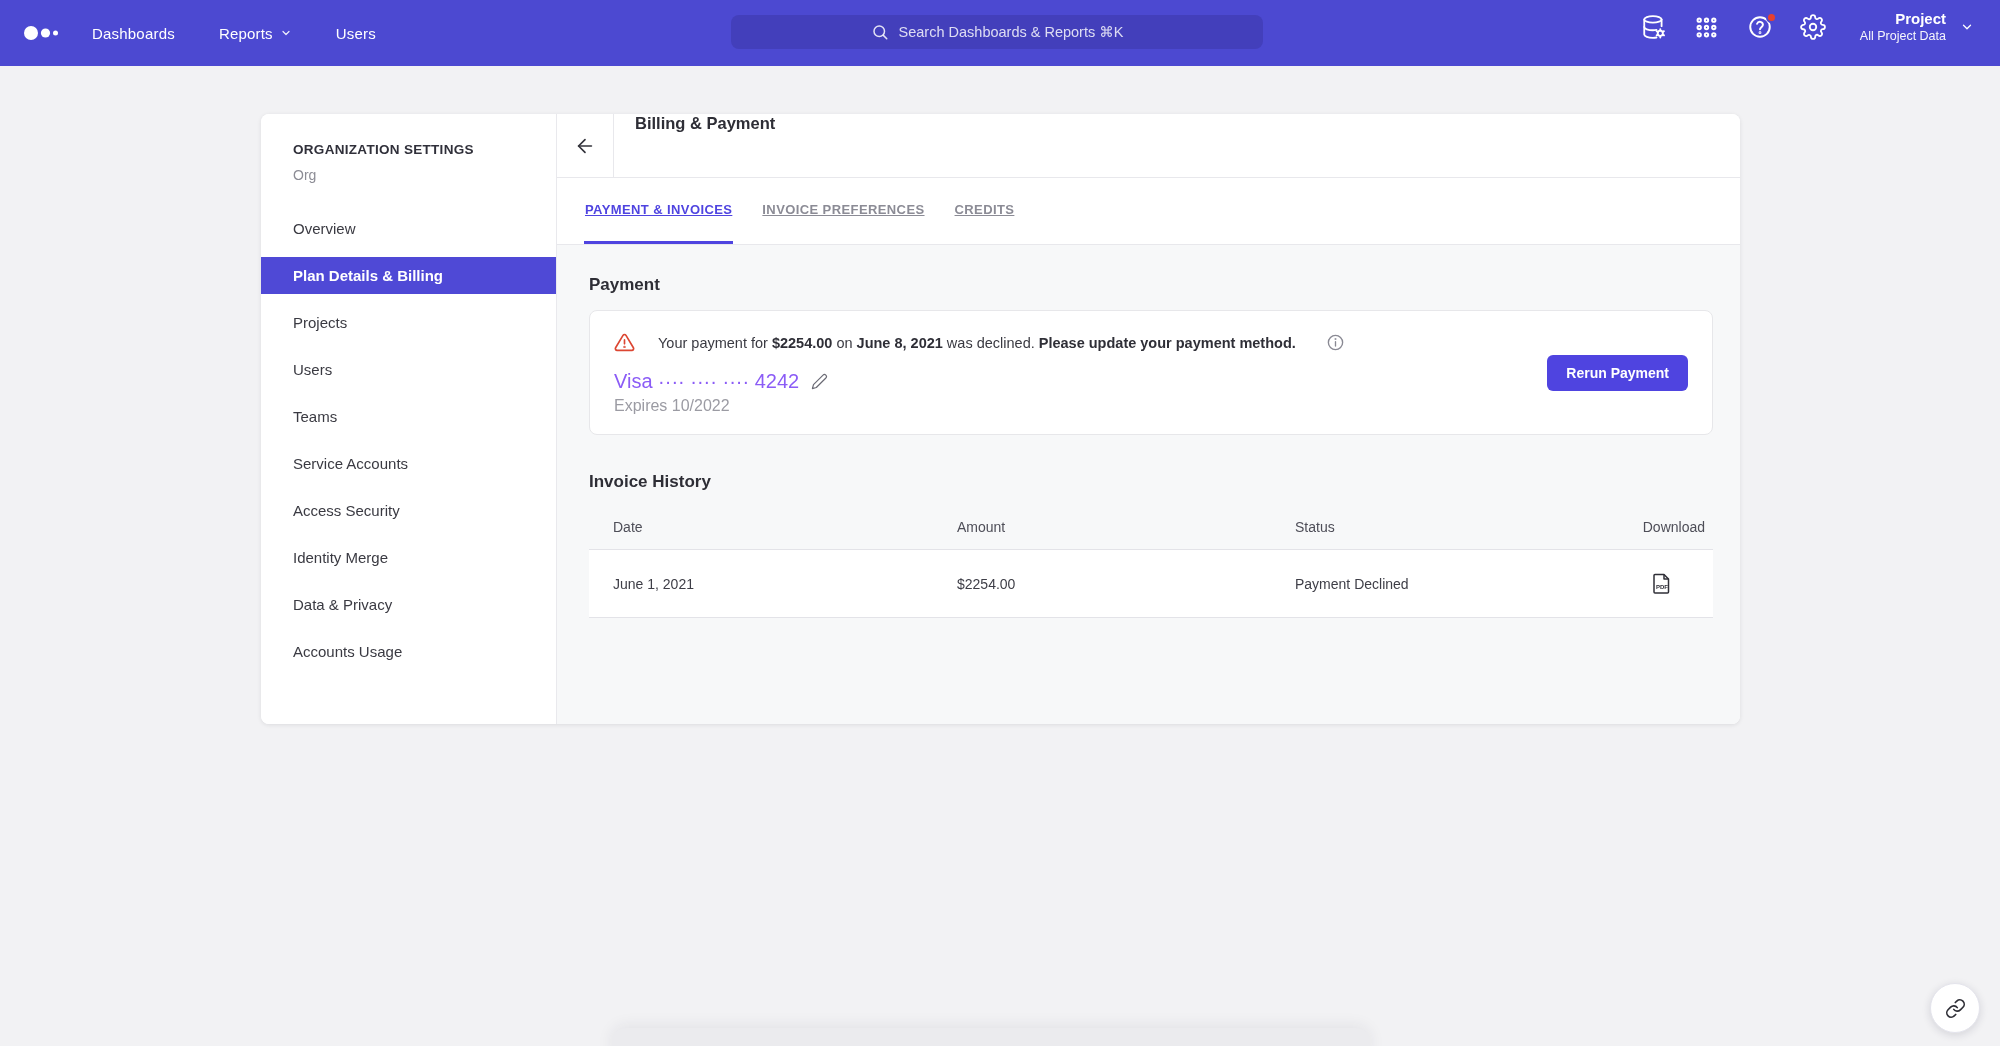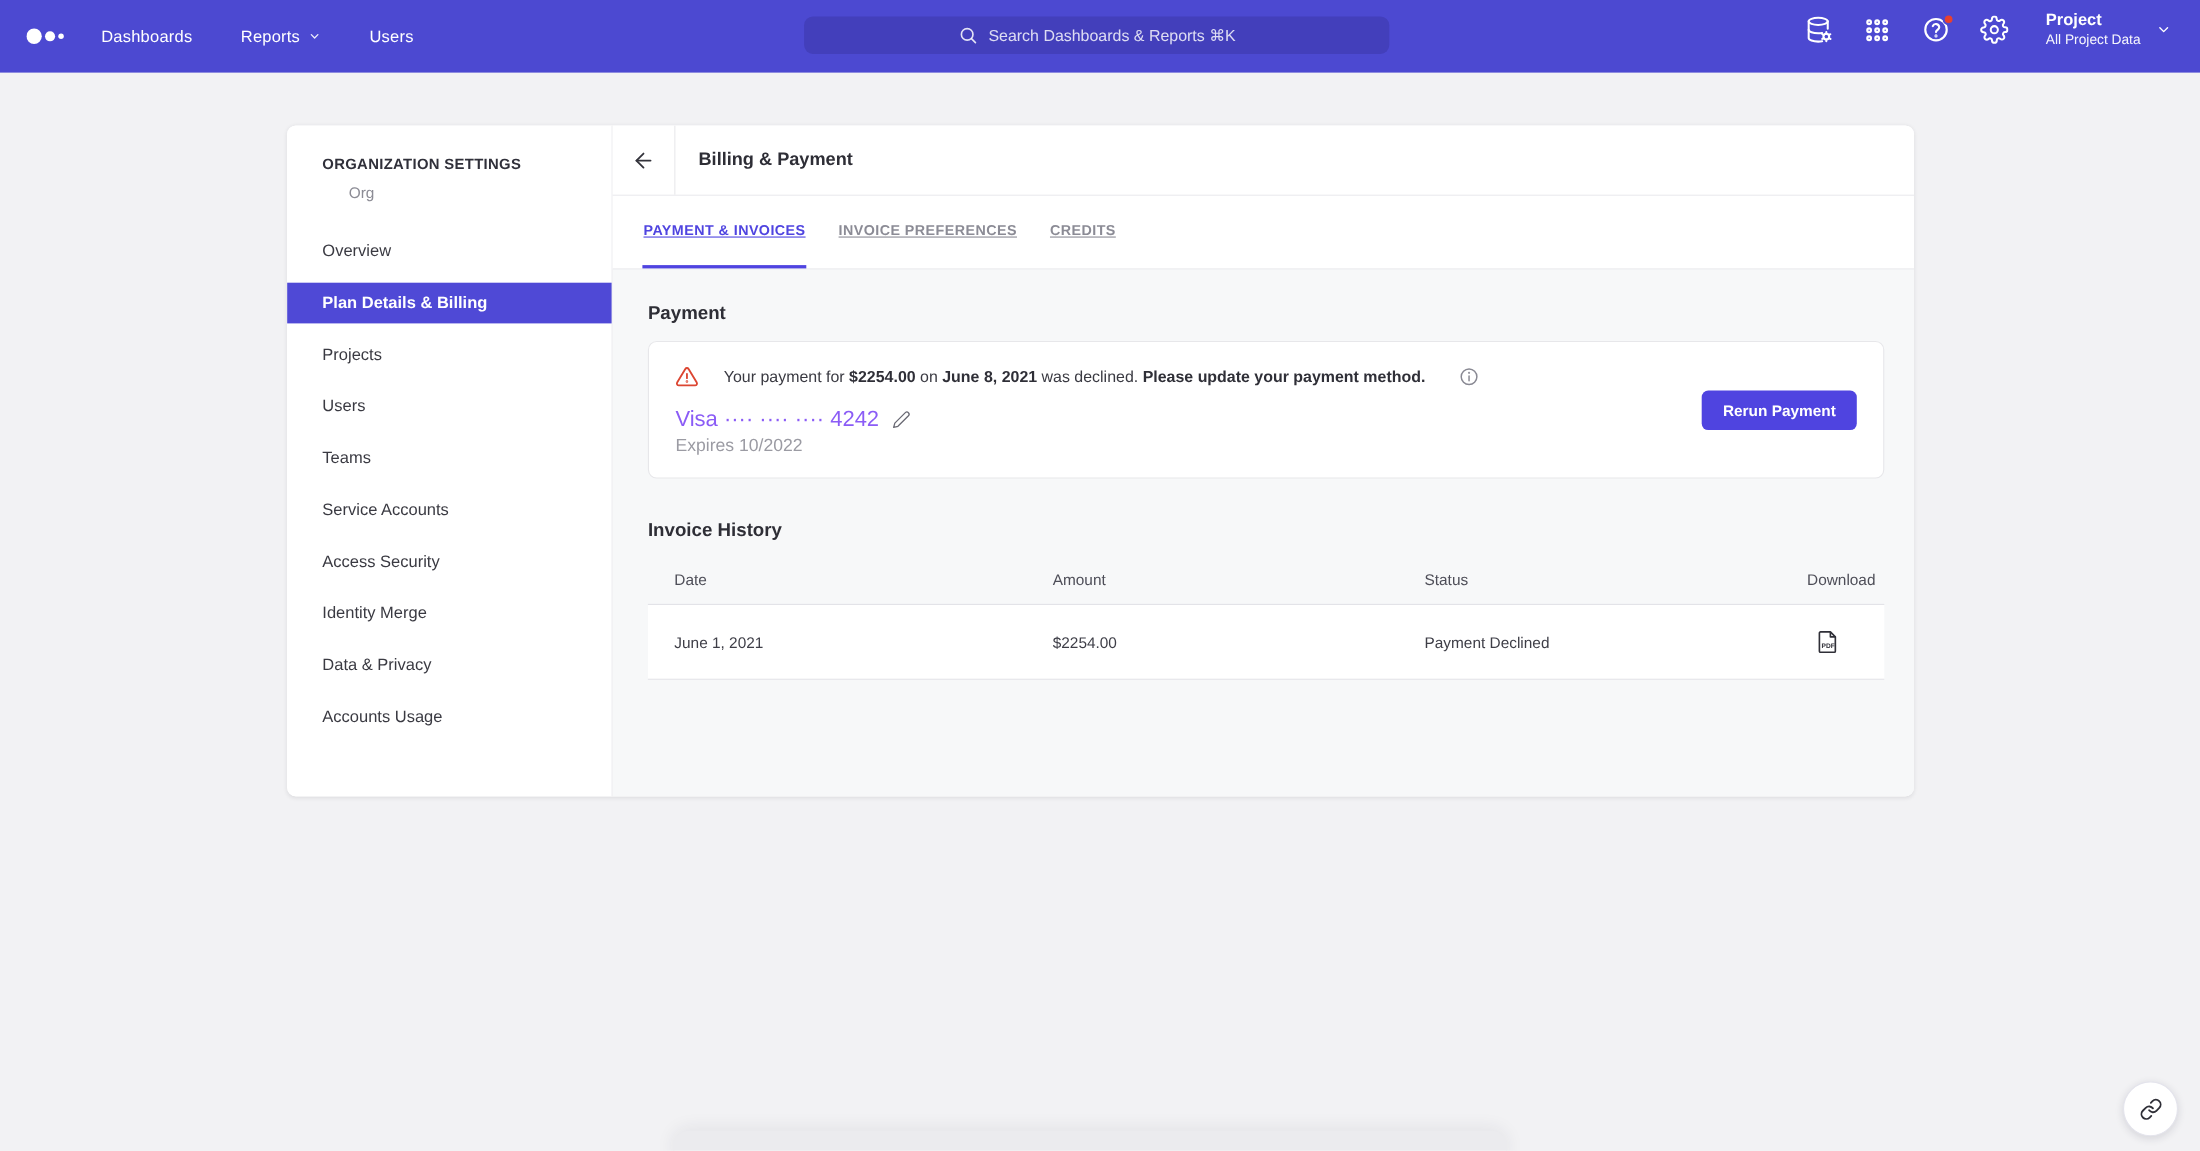--- a/index.html
+++ b/index.html
@@ -21,51 +21,51 @@
   .nav-link { color:#ffffff; font-size:15px; letter-spacing:.2px; cursor:pointer;
               display:flex; align-items:center; gap:7px; }
   .nav-link svg { opacity:.9; }
   .search-bar {
     position:absolute; left:731px; top:15px; width:532px; height:34px;
     background:#433fbb; border-radius:8px; display:flex; align-items:center;
     justify-content:center; gap:10px; cursor:text;text-align:center;
   }
   .search-bar span { color:rgba(255,255,255,.82); font-size:14.5px; }
   .nav-right { position:absolute; right:0; top:0; height:54px;
-               display:flex; align-items:center; gap:25px; padding-right:26px; }
+               display:flex; align-items:center; gap:25px; padding-right:26px;text-align:right; }
   .nav-icon { width:28px; height:28px; display:flex; align-items:center;
               justify-content:center; cursor:pointer; position:relative; }
   .badge-dot { position:absolute; top:-1px; right:-3px; width:11px; height:11px;
                border-radius:50%; background:#e8402f; border:2px solid #4c49d1; }
   .project-switch { display:flex; align-items:center; gap:14px; cursor:pointer;
                     margin-left:8px; color:#fff; }
   .project-switch .p-label { font-size:15px; font-weight:700; line-height:18px; }
   .project-switch .p-value { font-size:12.5px; line-height:16px; opacity:.95; }
 
   
   .card {
     position:absolute; left:261px; top:114px; width:1479px; height:610px;
     background:#ffffff; border-radius:8px;
     box-shadow:0 1px 4px rgba(25,25,40,.10);
     display:flex; overflow:hidden;
   }
   
   .side { width:296px; min-width:296px; border-right:1px solid #e9e9ed; background:#fff; }
   .side-head { padding:28px 32px 0 32px; }
   .side-title { font-size:13.5px; font-weight:700; letter-spacing:.3px; color:#30303a; }
-  .side-sub { font-size:14px; color:#8c8c95; margin-top:10px;margin-left:24px; }
+  .side-sub { font-size:14px; color:#8c8c95; margin-top:10px; }
   .side-list { margin-top:22px; }
   .side-item { height:47px; display:flex; align-items:center; padding-left:32px;
                font-size:15px; color:#3a3a42; cursor:pointer; }
   .side-item.active { background:#4f49d6; color:#ffffff; font-weight:700; height:37px;
                       margin:5px 0; }
   
   .main { flex:1; display:flex; flex-direction:column; background:#f7f8f9; }
   .main-head { height:64px; background:#fff; border-bottom:1px solid #e8e8ec;
-               display:flex; align-items:center; }
+               display:flex; }
   .back-zone { width:57px; height:100%; border-right:1px solid #e8e8ec;
                display:flex; align-items:center; justify-content:center; cursor:pointer; }
   .main-title { font-size:16.5px; font-weight:700; color:#2e2e36; padding-left:21px; }
   .tabs-row { height:67px; background:#fff; border-bottom:1px solid #e8e8ec;
               display:flex; align-items:stretch; padding-left:27px; }
   .tab { display:flex; align-items:center; padding:0 1px; margin-right:28px;
          font-size:13px; font-weight:700; letter-spacing:.4px; color:#8b8b95;
          border-bottom:3px solid transparent; cursor:pointer;text-decoration:underline; }
   .tab.active { color:#4f44e0; border-bottom-color:#4f44e0; }
   .content { flex:1; padding:30px 33px 0 32px; position:relative; }

